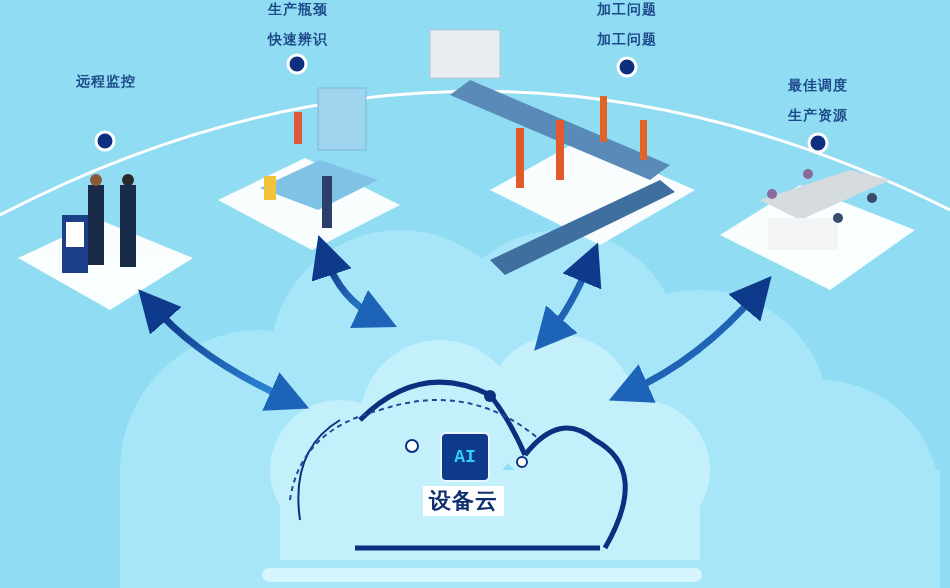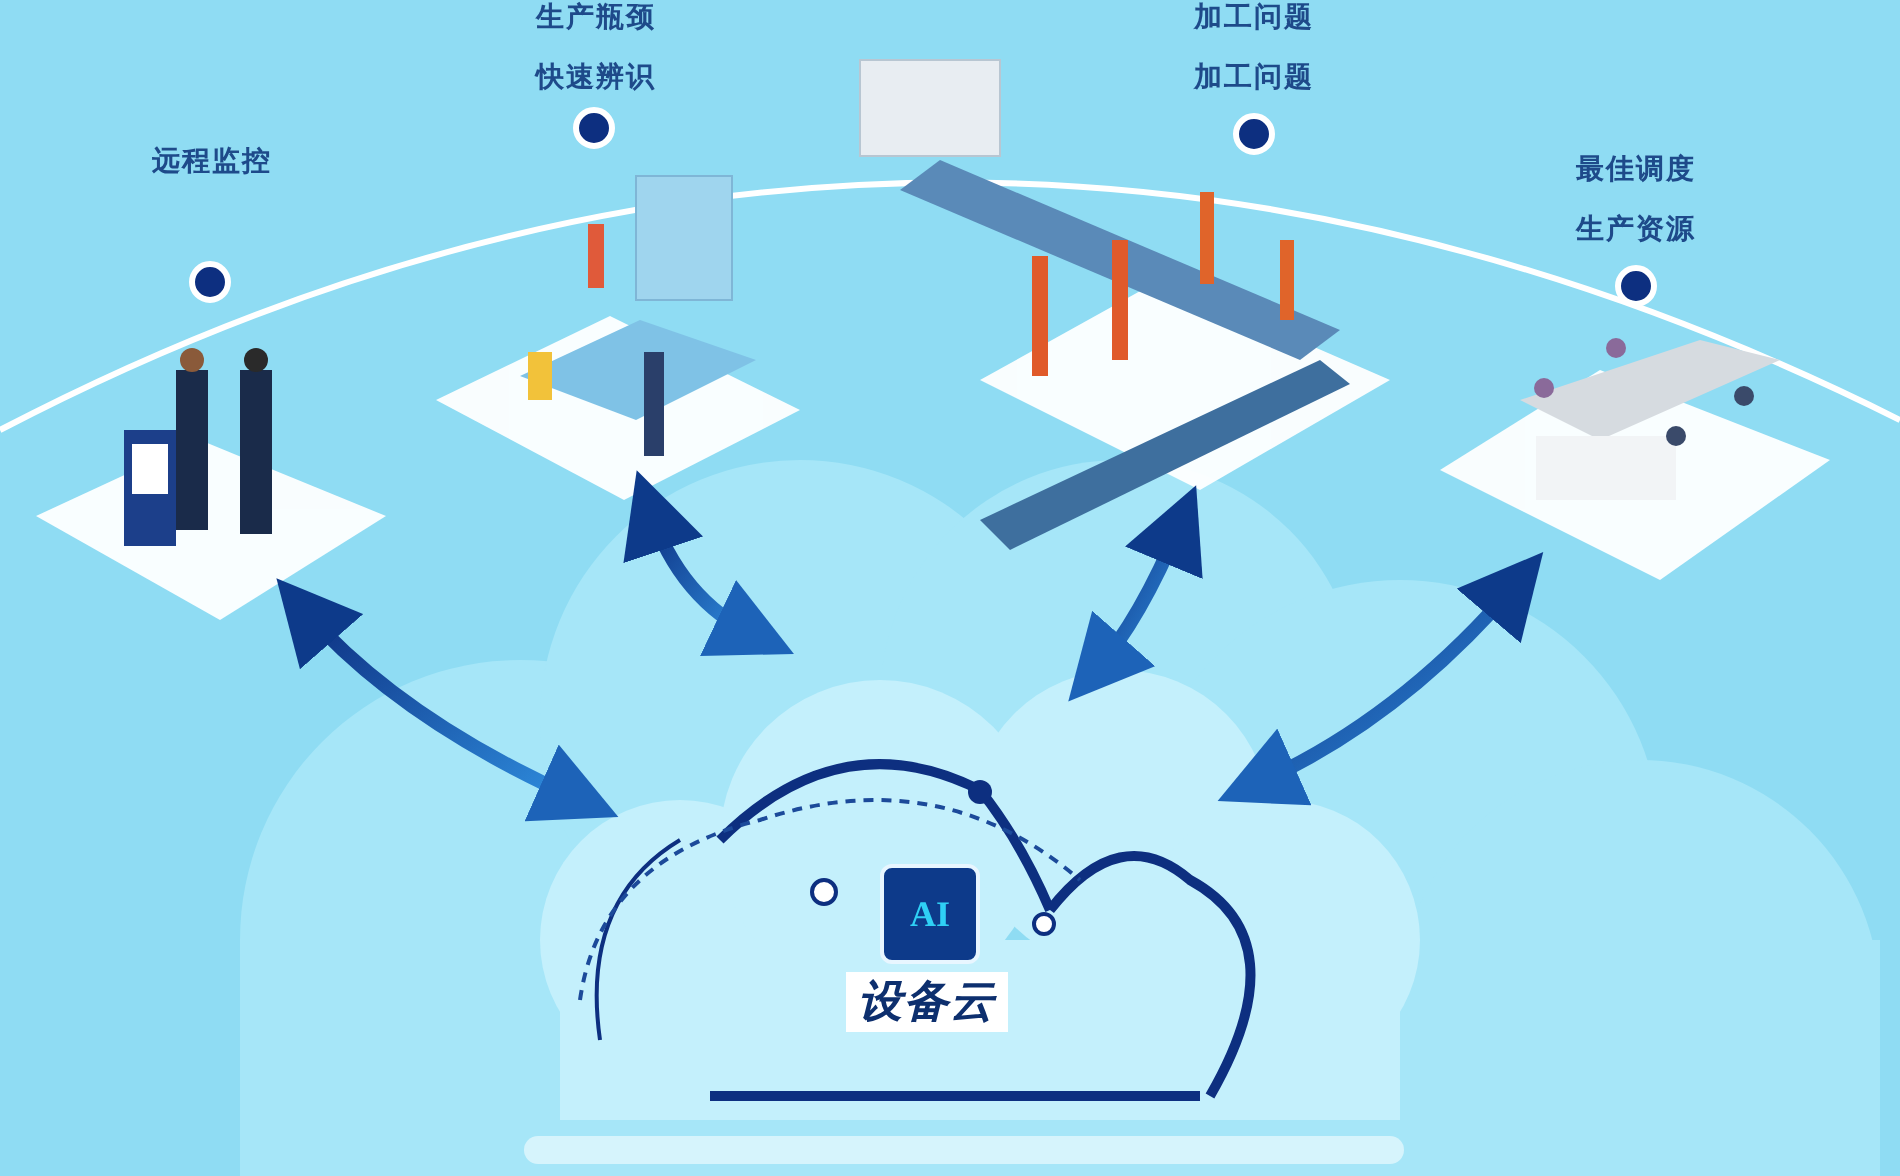--- a/index.html
+++ b/index.html
@@ -1,20 +1,20 @@
 <!DOCTYPE html>
 <html><head>
 <meta charset="utf-8">
 <style>
   html,body{margin:0;padding:0;}
   body{width:950px;height:588px;overflow:hidden;background:#8fdcf3;font-family:"DejaVu Sans","Liberation Sans",sans-serif;position:relative;}
   .stage{position:absolute;left:0;top:0;width:950px;height:588px;}
   .label{position:absolute;color:#1e4a8a;font-weight:bold;font-size:14px;line-height:30px;text-align:center;letter-spacing:1px;}
-  .ai-box{position:absolute;left:440px;top:432px;width:46px;height:46px;background:#0d3a8a;border-radius:6px;border:2px solid #e8f6ff;display:flex;align-items:center;justify-content:center;color:#2fd0f5;font-weight:bold;font-size:18px;font-family:Liberation Serif, serif;}
-  .cloud-title{position:absolute;left:423px;top:486px;font-size:22px;font-weight:bold;color:#0d2f6e;background:#ffffff;padding:0 6px;letter-spacing:1px;font-style:italic;}
+  .ai-box{position:absolute;left:440px;top:432px;width:46px;height:46px;background:#0d3a8a;border-radius:6px;border:2px solid #e8f6ff;display:flex;align-items:center;justify-content:center;color:#2fd0f5;font-weight:bold;font-size:18px;font-family:Liberation Mono, monospace;}
+  .cloud-title{position:absolute;left:423px;top:486px;font-size:22px;font-weight:bold;color:#0d2f6e;background:#ffffff;padding:0 6px;letter-spacing:1px;}
 </style>
 </head>
 <body>
 
 <div class="stage">
   <svg width="950" height="588" style="position:absolute;left:0;top:0">
     <defs>
       <linearGradient id="arrG" x1="0" y1="0" x2="1" y2="1">
         <stop offset="0" stop-color="#0d2f80"></stop>
           <stop offset="1" stop-color="#2f8fe0"></stop>

